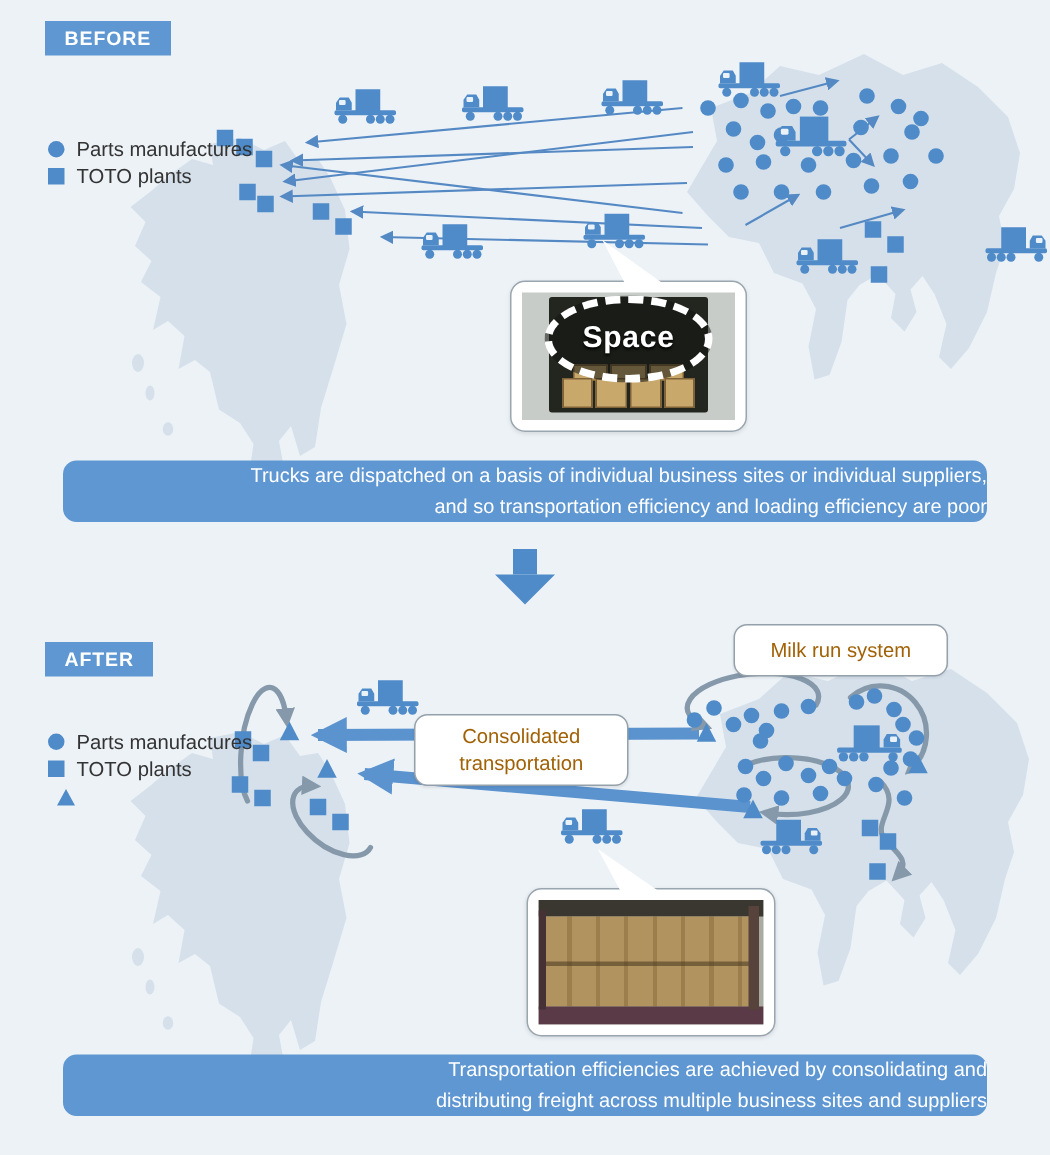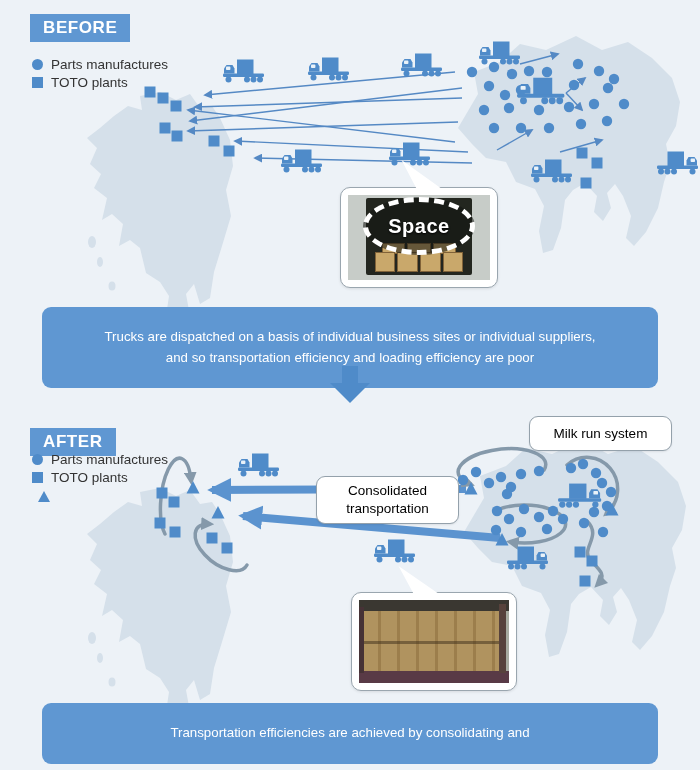--- a/index.html
+++ b/index.html
@@ -1,31 +1,31 @@
 <!DOCTYPE html>
 <html><head>
 <meta charset="utf-8">
 <style>
   html,body{margin:0;padding:0;background:#edf2f7;}
   #stage{position:relative;width:700px;height:770px;background:#edf2f7;overflow:hidden;
          font-family:"Liberation Sans","DejaVu Sans",sans-serif;color:#333;}
   #diagram{position:absolute;left:0;top:0;z-index:1;}
 
   .badge{position:absolute;z-index:6;background:#5f97d2;color:#fff;font-weight:bold;
-         font-size:17px;letter-spacing:.6px;padding:4px 13px;}
+         font-size:13px;letter-spacing:.6px;padding:4px 13px;}
   .legend-row{position:absolute;z-index:6;display:flex;align-items:center;gap:8px;
-              font-size:13.5px;color:#333;height:14px;}
+              font-size:13.5px;color:#333;height:14px;margin-top:35px;}
   .lg-dot{width:11px;height:11px;border-radius:50%;background:#4f8bc9;display:inline-block;}
   .lg-sq{width:11px;height:11px;background:#4f8bc9;display:inline-block;}
   .lg-tri{width:0;height:0;border-left:6.5px solid transparent;border-right:6.5px solid transparent;
           border-bottom:11px solid #4f8bc9;display:inline-block;}
 
   .callout{position:absolute;z-index:5;background:#fff;border:1.5px solid #94a1ab;border-radius:9px;
-           color:#000000;font-size:13.5px;text-align:center;display:flex;align-items:center;
-           justify-content:center;line-height:1.3;box-shadow:0 1px 2px rgba(0,0,0,.08);margin-left:40px;}
+           color:#a16207;font-size:13.5px;text-align:center;display:flex;align-items:center;
+           justify-content:center;line-height:1.3;box-shadow:0 1px 2px rgba(0,0,0,.08);}
   .bubble{position:absolute;z-index:4;background:#fff;border:1.5px solid #9aa6af;border-radius:10px;
           padding:7px;box-sizing:border-box;box-shadow:0 1px 3px rgba(0,0,0,.1);}
   .pointer{position:absolute;z-index:5;background:#fff;
            clip-path:polygon(12% 0,100% 100%,45% 100%);}
 
   .photo{position:relative;width:100%;height:100%;overflow:hidden;}
   .photo-before{background:#c7ccc8;}
   .pb-frame{position:absolute;left:13%;right:13%;top:3%;bottom:6%;background:#23261f;border-radius:2px;}
   .pb-row{position:absolute;display:flex;gap:2px;}
   .pb-row1{bottom:9%;left:19%;right:19%;height:24%;}
@@ -39,21 +39,21 @@
   .photo-after{background:#a7aba0;}
   .pa-top{position:absolute;top:0;left:0;right:0;height:13%;background:#3a3731;}
   .pa-boxes{position:absolute;top:13%;bottom:15%;left:2%;right:6%;
             background:repeating-linear-gradient(90deg,#b0935f 0 16px,#9c7e4c 16px 19px);}
   .pa-line{position:absolute;top:50%;left:0;right:0;height:6%;background:rgba(60,45,25,.5);}
   .pa-bottom{position:absolute;bottom:0;left:0;right:0;height:15%;background:#593a46;}
   .pa-post-l{position:absolute;left:0;top:8%;bottom:12%;width:5px;background:#463236;}
   .pa-post-r{position:absolute;right:2%;top:5%;bottom:12%;width:7px;background:#57423c;}
 
   .caption{position:absolute;z-index:6;left:42px;width:616px;background:#5f97d2;border-radius:9px;
-           color:#fff;font-size:13.3px;text-align:center;padding:20px 0;line-height:1.55;
+           color:#fff;font-size:13.3px;text-align:right;padding:0 0;line-height:1.55;
            box-sizing:border-box;}
   .caption span{display:block;}
 
   .down-arrow{position:absolute;z-index:6;left:330px;top:366px;width:40px;}
   .da-shaft{margin:0 auto;width:16px;height:17px;background:#4f8bc9;}
   .da-head{width:0;height:0;border-left:20px solid transparent;border-right:20px solid transparent;
            border-top:20px solid #4f8bc9;}
 </style>
 </head>
 <body>
@@ -280,15 +280,16 @@
         <div class="pa-line"></div>
       </div>
       <div class="pa-bottom"></div>
       <div class="pa-post-l"></div>
       <div class="pa-post-r"></div>
     </div>
   </div>
 
   <div class="caption" style="top:703px;">
     <span>Transportation efficiencies are achieved by consolidating and</span>
+    <span>distributing freight across multiple business sites and suppliers</span>
   </div>
 
 </div>
 
 </body></html>

